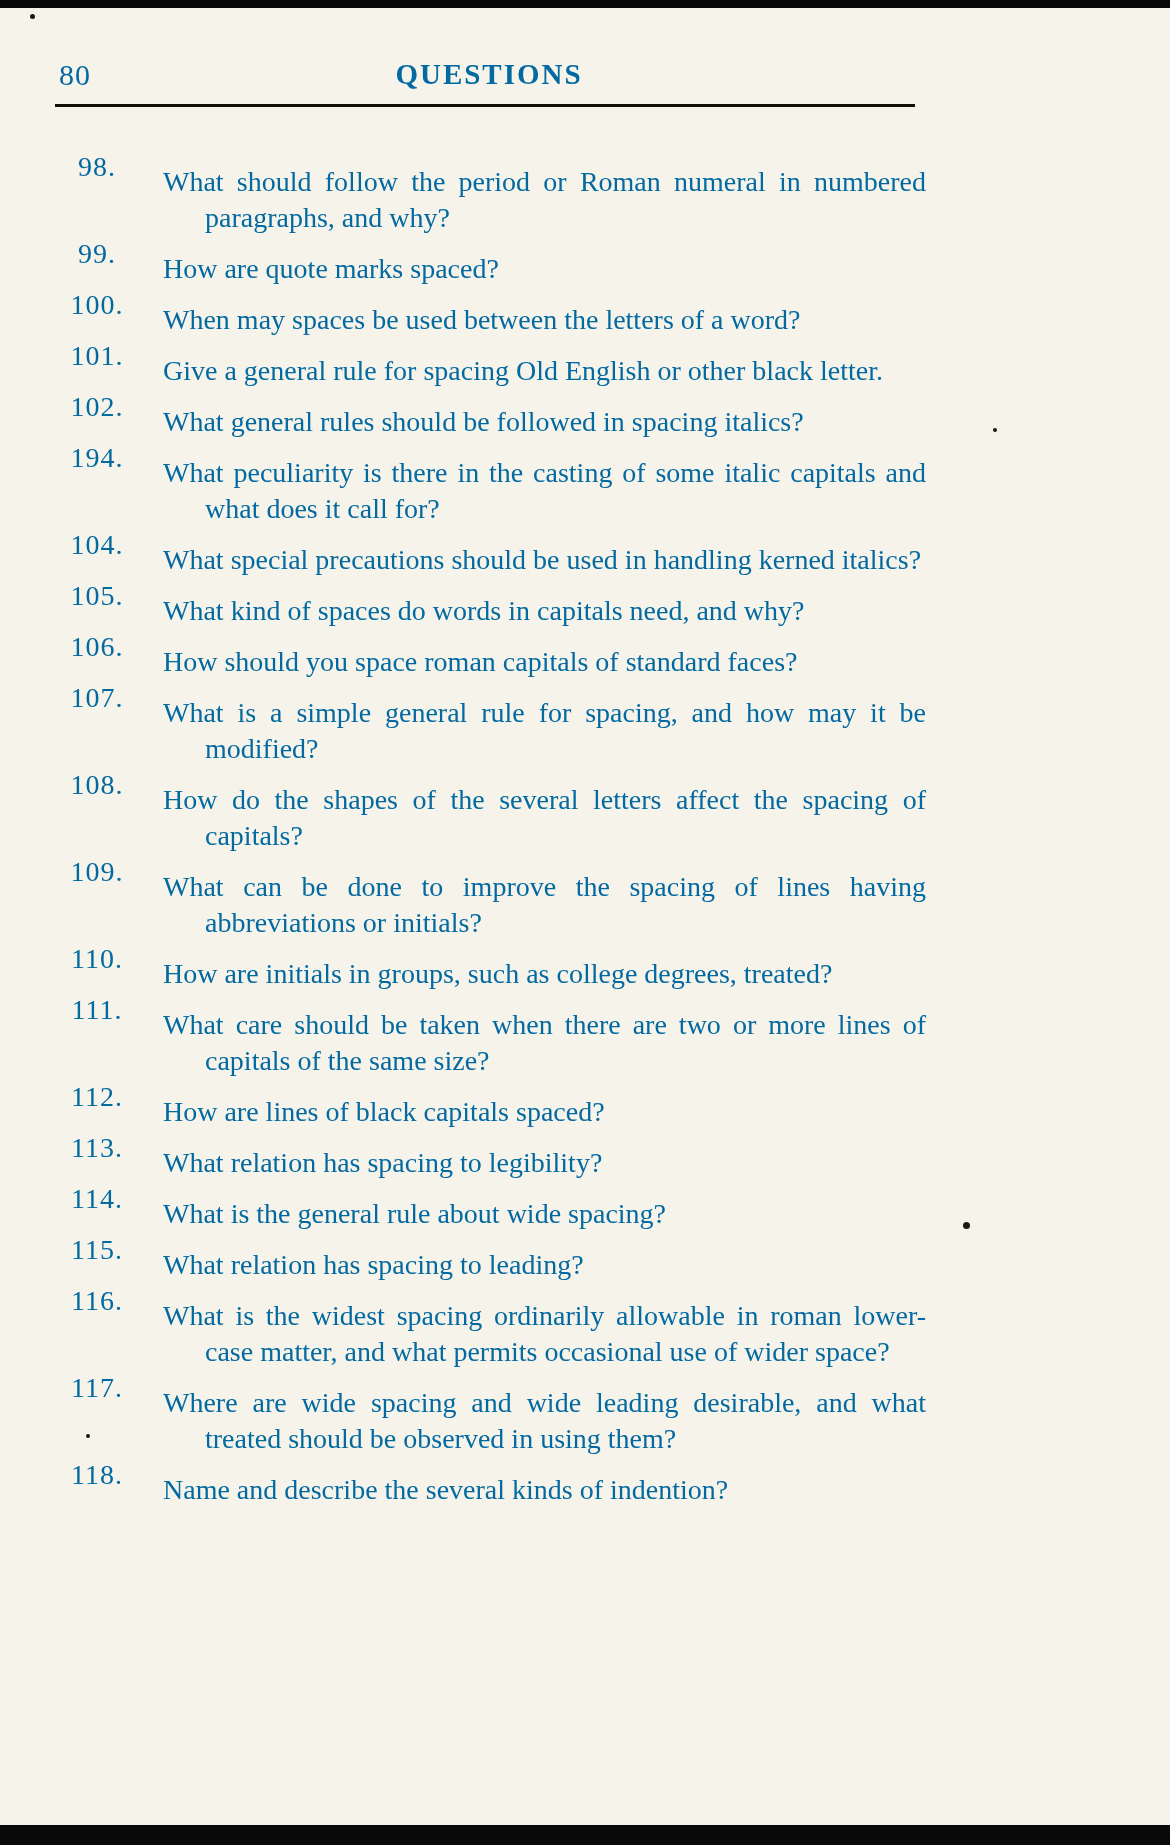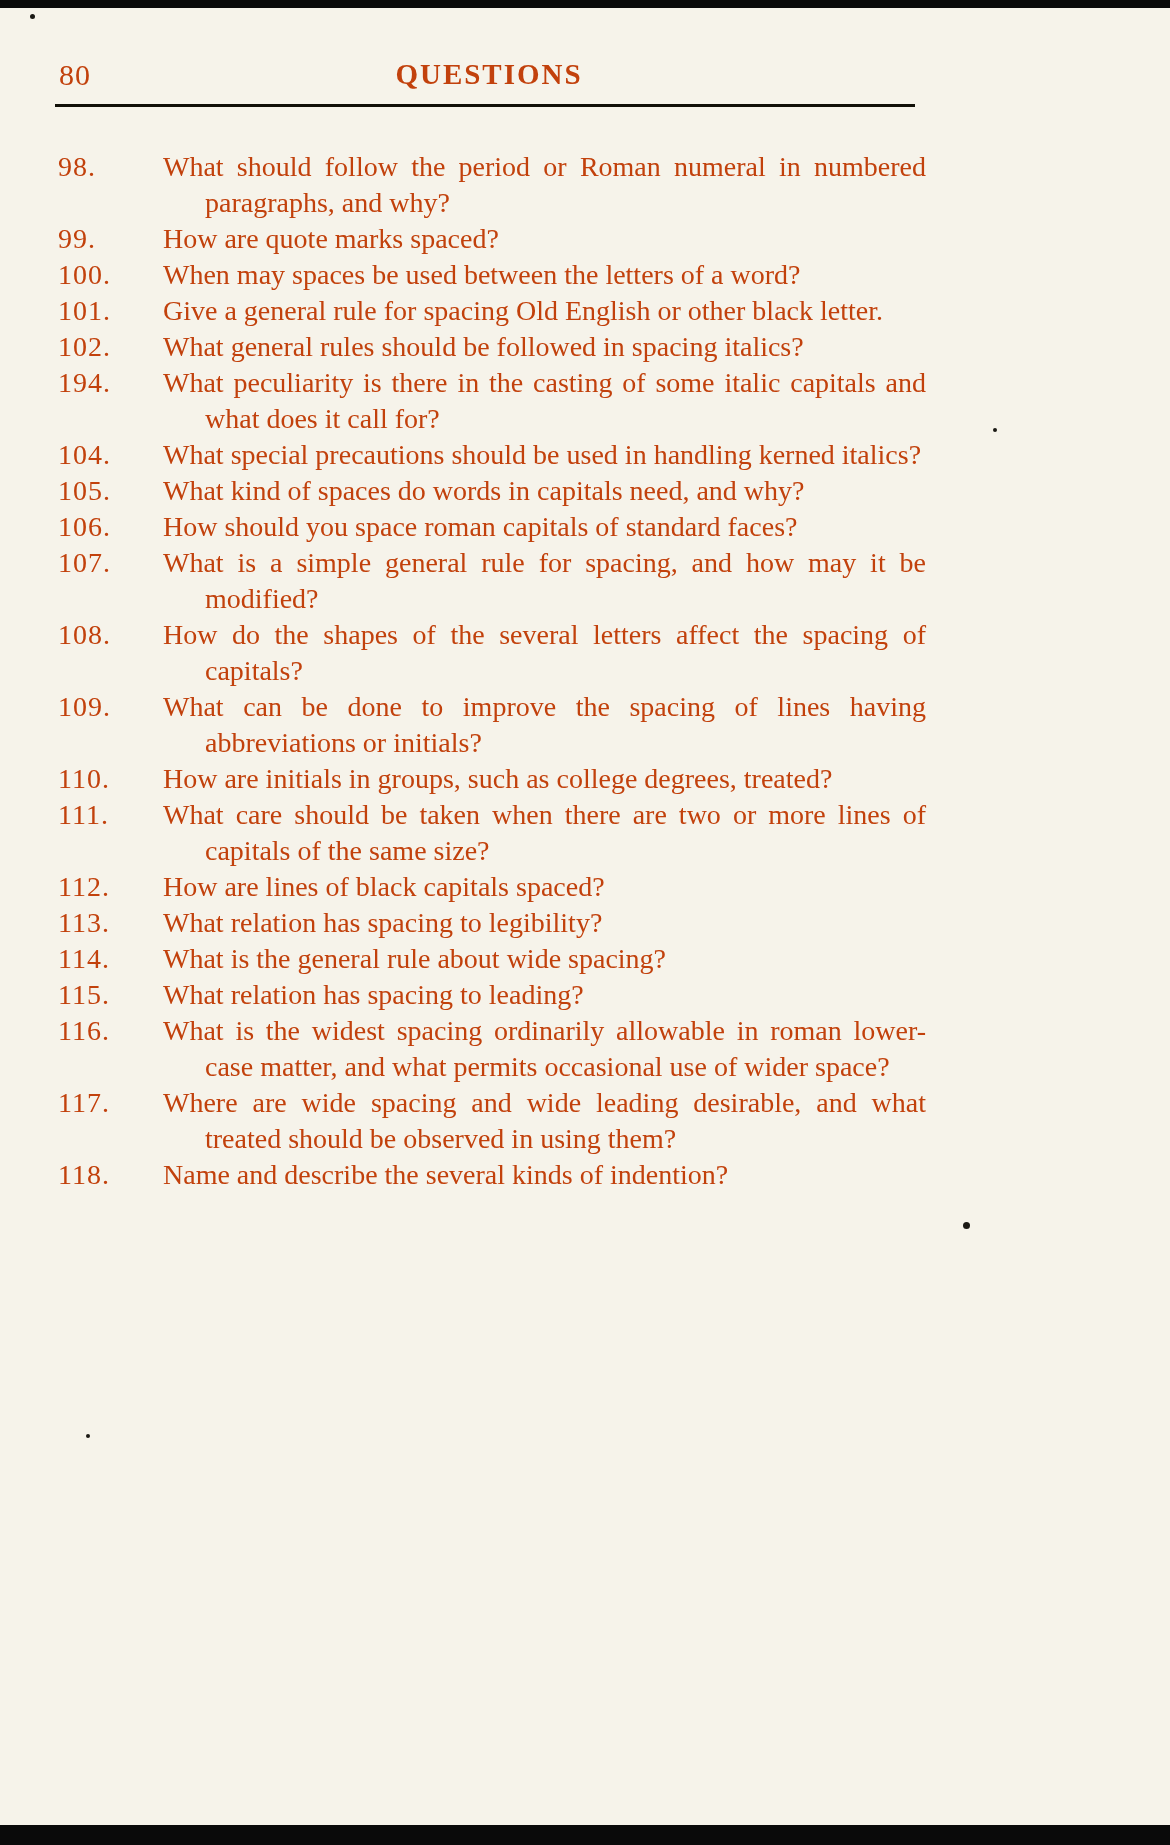--- a/index.html
+++ b/index.html
@@ -7,21 +7,21 @@
     padding: 0;
     background: #e8e4d8;
   }
   .page {
     position: relative;
     width: 1170px;
     height: 1845px;
     background: #f6f3ea;
     overflow: hidden;
     font-family: "Liberation Serif", "DejaVu Serif", serif;
-    color: #c2410c;
+    color: #0369a1;
     box-sizing: border-box;
   }
   
   .top-bar {
     position: absolute;
     top: 0; left: 0;
     width: 100%; height: 8px;
     background: #0a0a0a;
   }
   .bottom-bar {
@@ -73,29 +73,30 @@
     width: 868px;
   }
   .question-row {
     display: flex;
     align-items: flex-start;
     font-size: 28px;
     line-height: 36px;
   }
   .q-num {
     flex: 0 0 78px;
-    text-align: left;
+    text-align: center;
     letter-spacing: 1px;
   }
   .q-text {
     flex: 1 1 auto;
     margin-left: 27px;
     text-align: justify;
     padding-left: 42px;
     text-indent: -42px;
+    margin-top: 15px;
   }
 </style>
 </head>
 <body>
 
 <div class="page">
 
   <div class="top-bar"></div>
   <div class="speck speck-a"></div>
   <div class="speck speck-b"></div>

